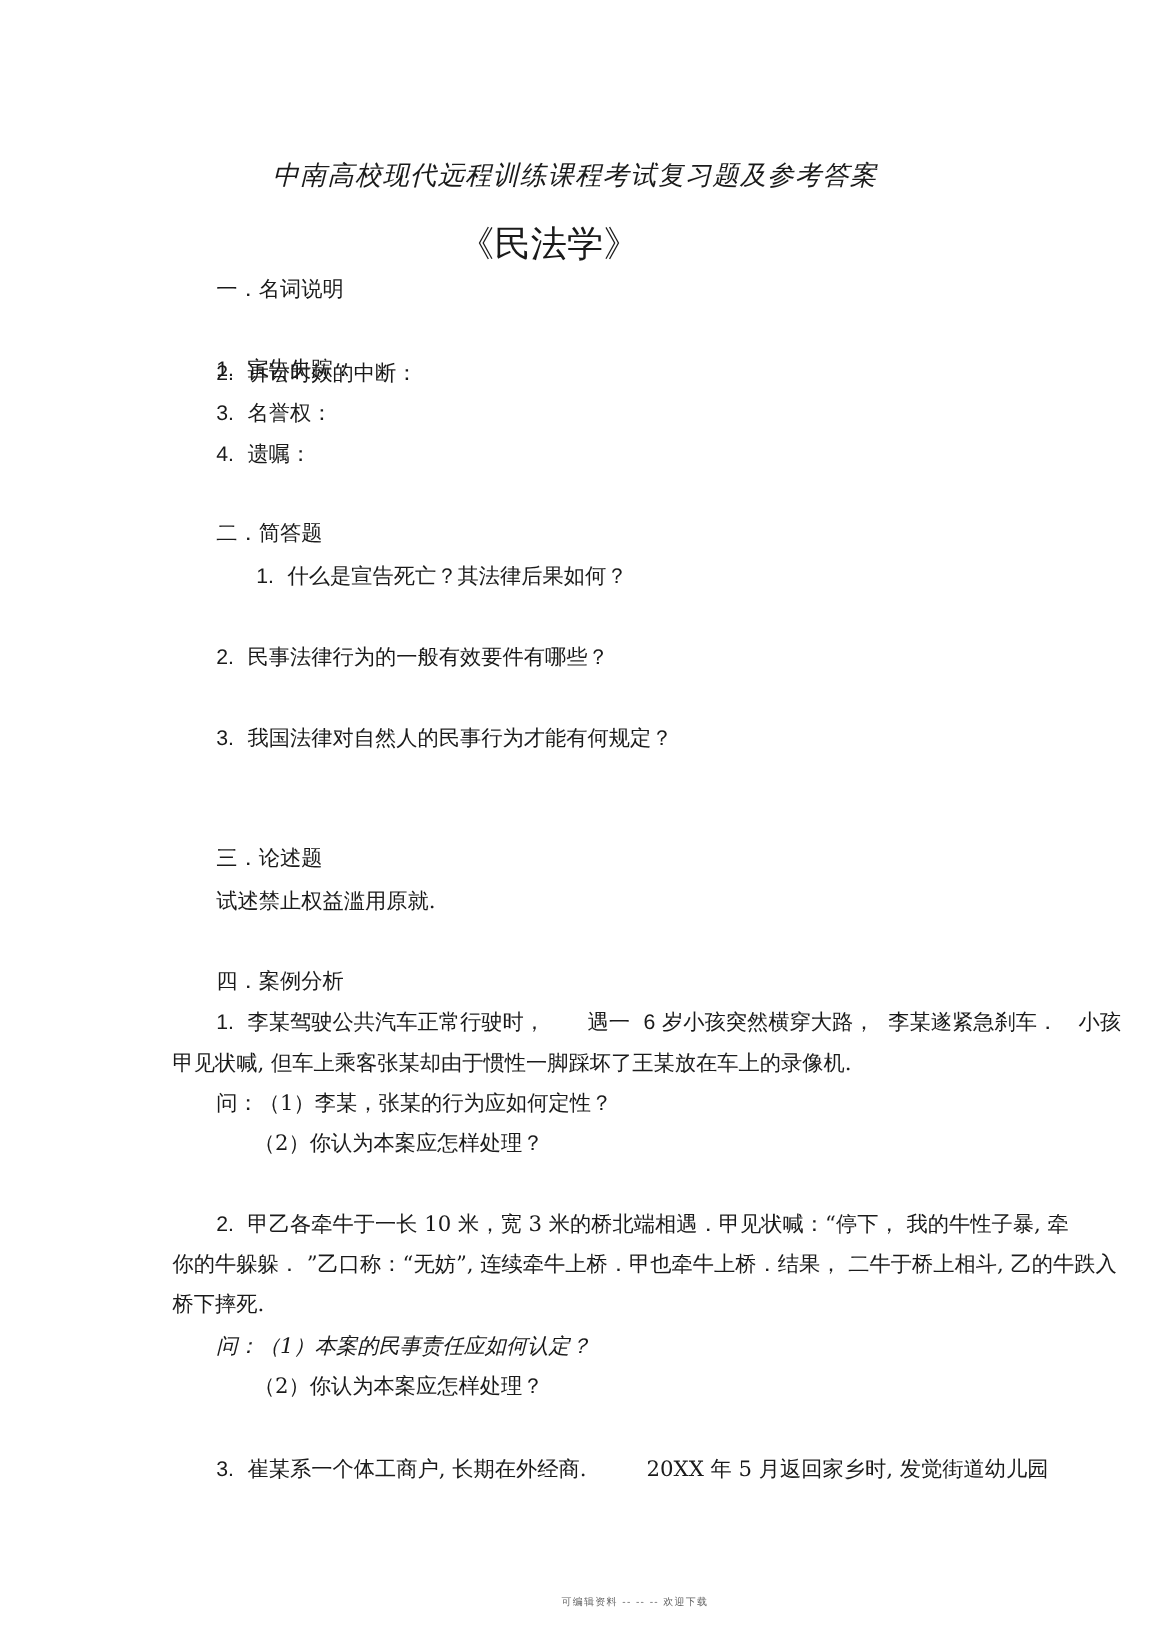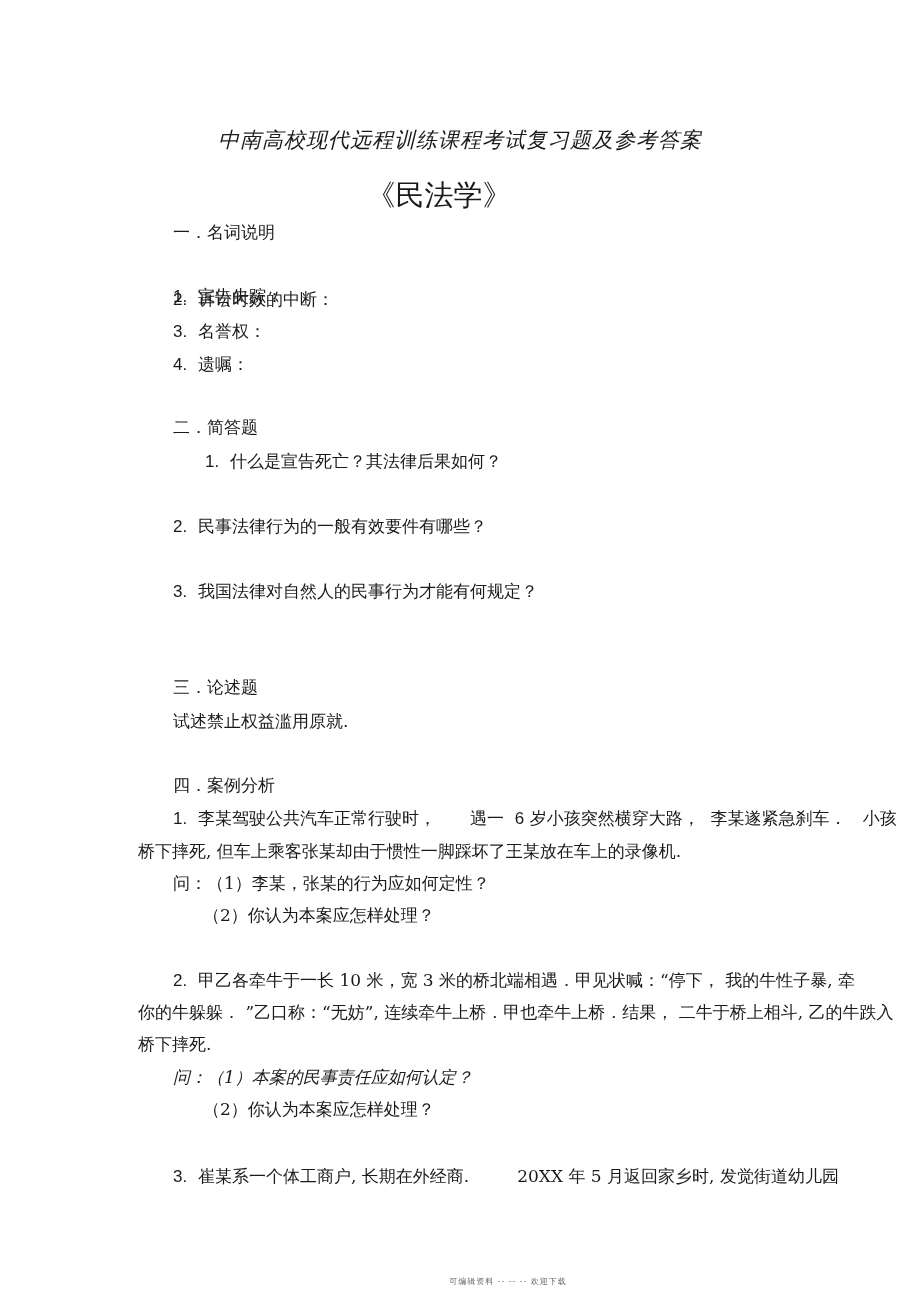--- a/index.html
+++ b/index.html
@@ -50,21 +50,21 @@
   </div>
 
   <div class="abs t" style="left:173px;top:679px;">三．论述题</div>
   <div class="abs t" style="left:173px;top:713px;">试述禁止权益滥用原就.</div>
 
   <div class="abs t" style="left:173px;top:777px;">四．案例分析</div>
 
   <div class="abs t" style="left:173px;top:810px;">
     <span class="num">1.</span>&nbsp;&nbsp;<span>李某驾驶公共汽车正常行驶时，</span><span class="gap" style="width:34px"></span><span>遇一</span>&nbsp;&nbsp;<span class="num">6</span>&nbsp;<span>岁小孩突然横穿大路，</span>&nbsp;&nbsp;<span>李某遂紧急刹车．</span>&nbsp;&nbsp;&nbsp;<span>小孩</span>
   </div>
-  <div class="abs t" style="left:138px;top:843px;">桥下摔死, 但车上乘客张某却由于惯性一脚踩坏了王某放在车上的录像机.</div>
+  <div class="abs t" style="left:138px;top:843px;">甲见状喊, 但车上乘客张某却由于惯性一脚踩坏了王某放在车上的录像机.</div>
   <div class="abs t" style="left:173px;top:875px;">
     <span>问：</span><span>（1）李某，张某的行为应如何定性？</span>
   </div>
   <div class="abs t" style="left:203px;top:907px;">（2）你认为本案应怎样处理？</div>
 
   <div class="abs t" style="left:173px;top:972px;">
     <span class="num">2.</span>&nbsp;&nbsp;<span>甲乙各牵牛于一长  10 米，宽  3 米的桥北端相遇．甲见状喊：“停下，  我的牛性子暴, 牵</span>
   </div>
   <div class="abs t" style="left:138px;top:1004px;">你的牛躲躲．  ”乙口称：“无妨”, 连续牵牛上桥．甲也牵牛上桥．结果，  二牛于桥上相斗, 乙的牛跌入</div>
   <div class="abs t" style="left:138px;top:1036px;">桥下摔死.</div>

